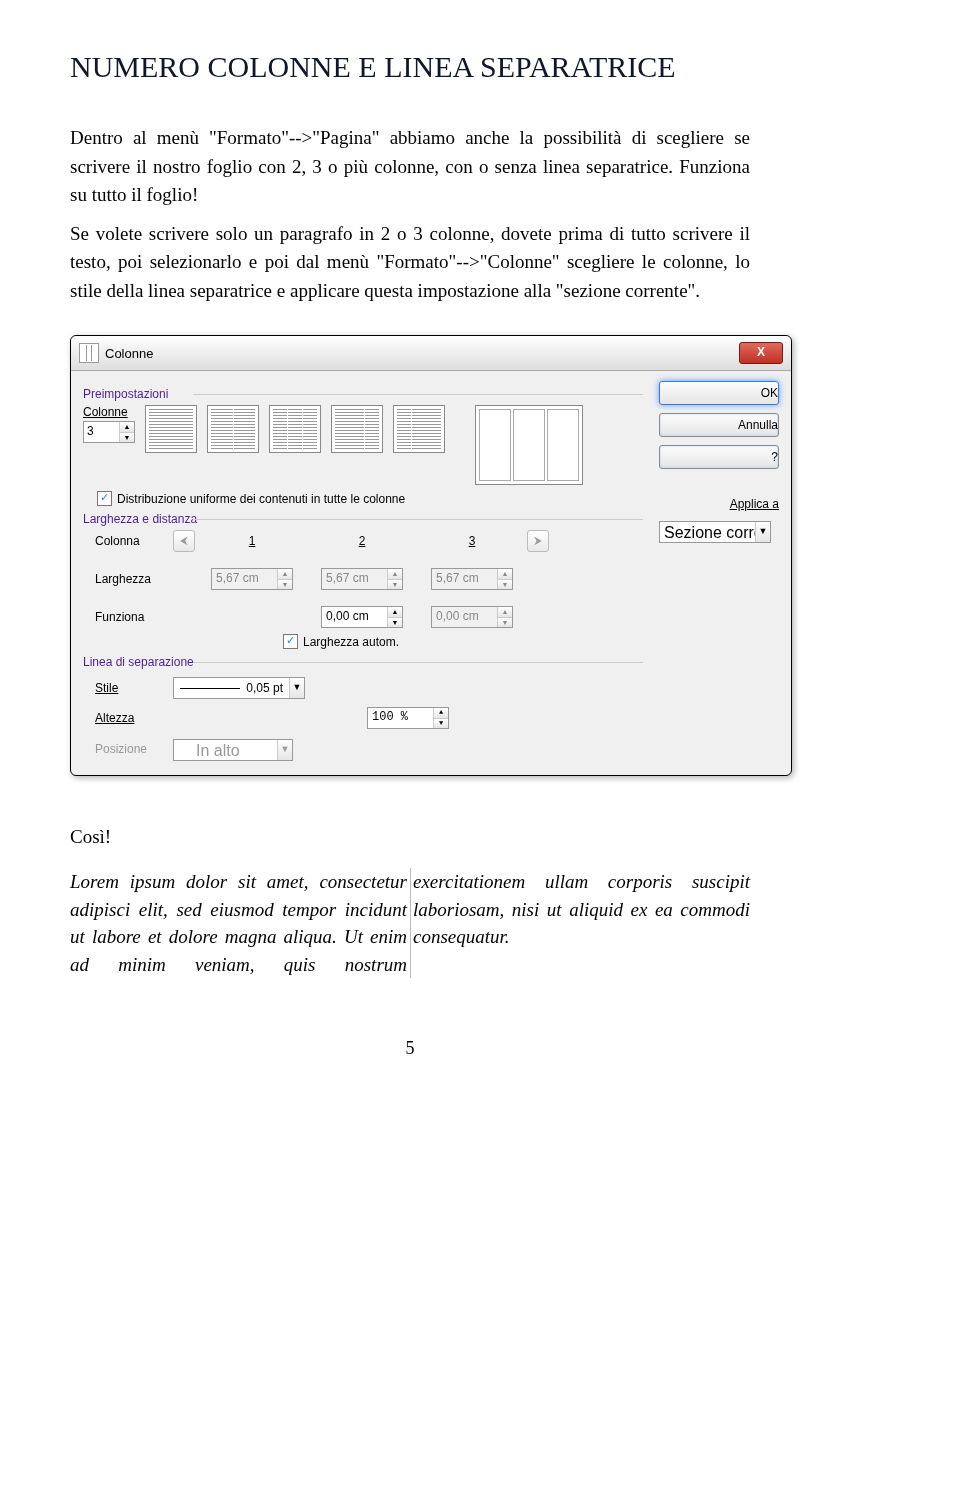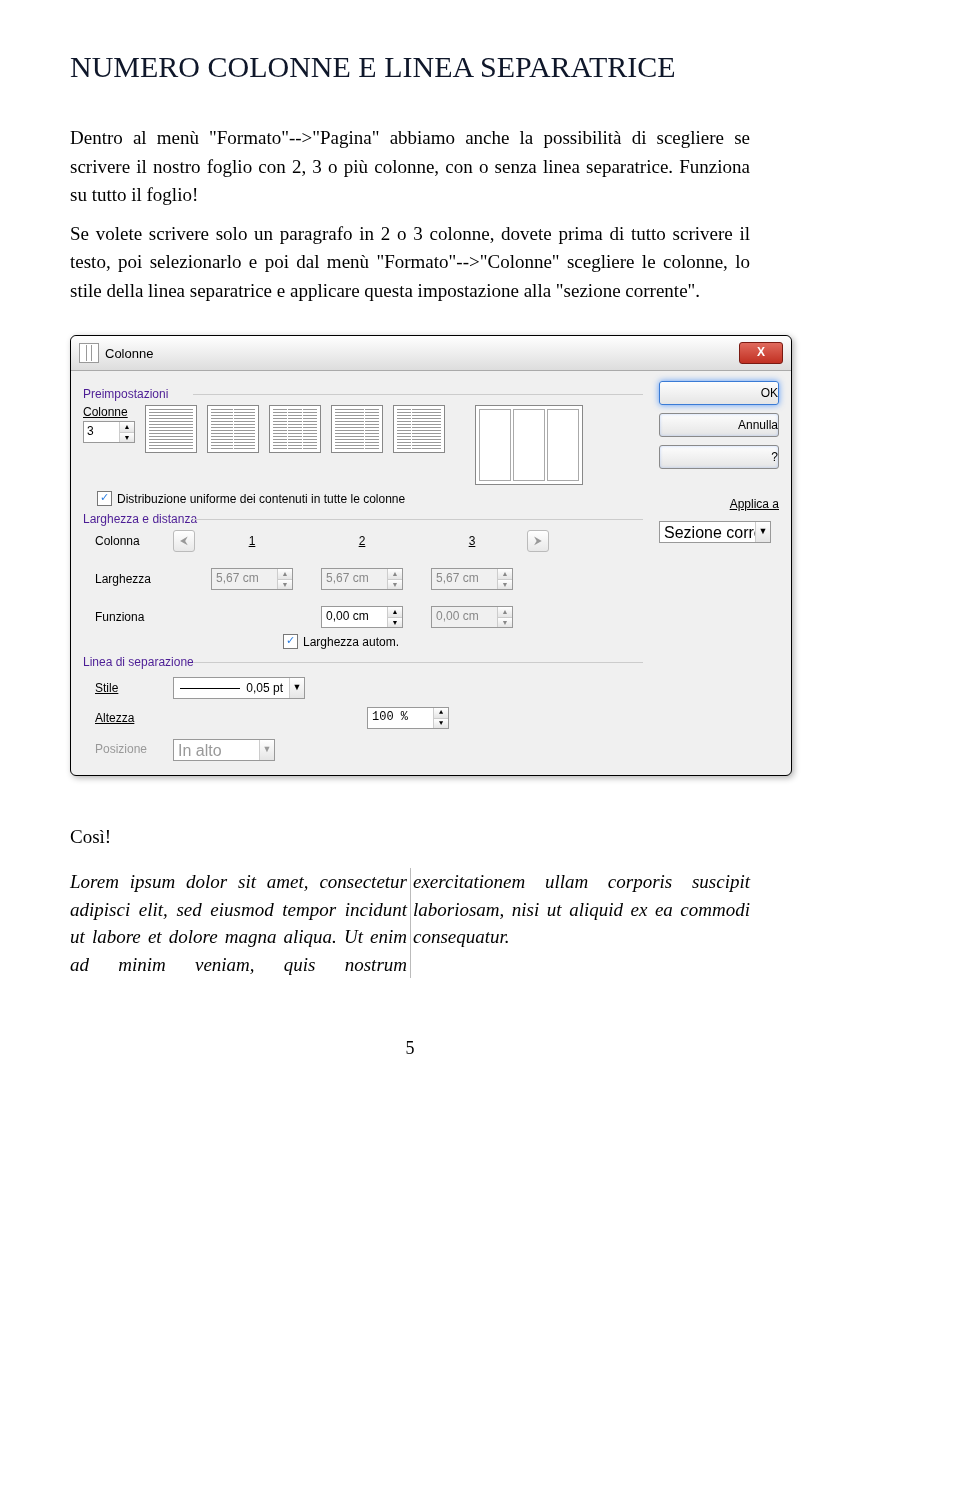--- a/index.html
+++ b/index.html
@@ -385,21 +385,21 @@
         <div class="num-input" style="width:80px;font-family:Liberation Mono, monospace;">
             <div class="v">100 %</div>
             <div class="ar">
               <div>▲</div>
               <div>▼</div>
             </div>
           </div>
       </div>
       <div class="kv-row disabled-text">
         <span class="lbl">Posizione</span>
-        <div class="dropdown" style="width:100px;">
+        <div class="dropdown" style="width:100px;padding-left:18px;">
           <div class="dv">In alto</div>
           <div class="dar">▼</div>
         </div>
       </div>
     </div>
 
     <div class="right-col">
       <div class="win-btn primary">OK</div>
       <div class="win-btn">Annulla</div>
       <div class="win-btn">?</div>

